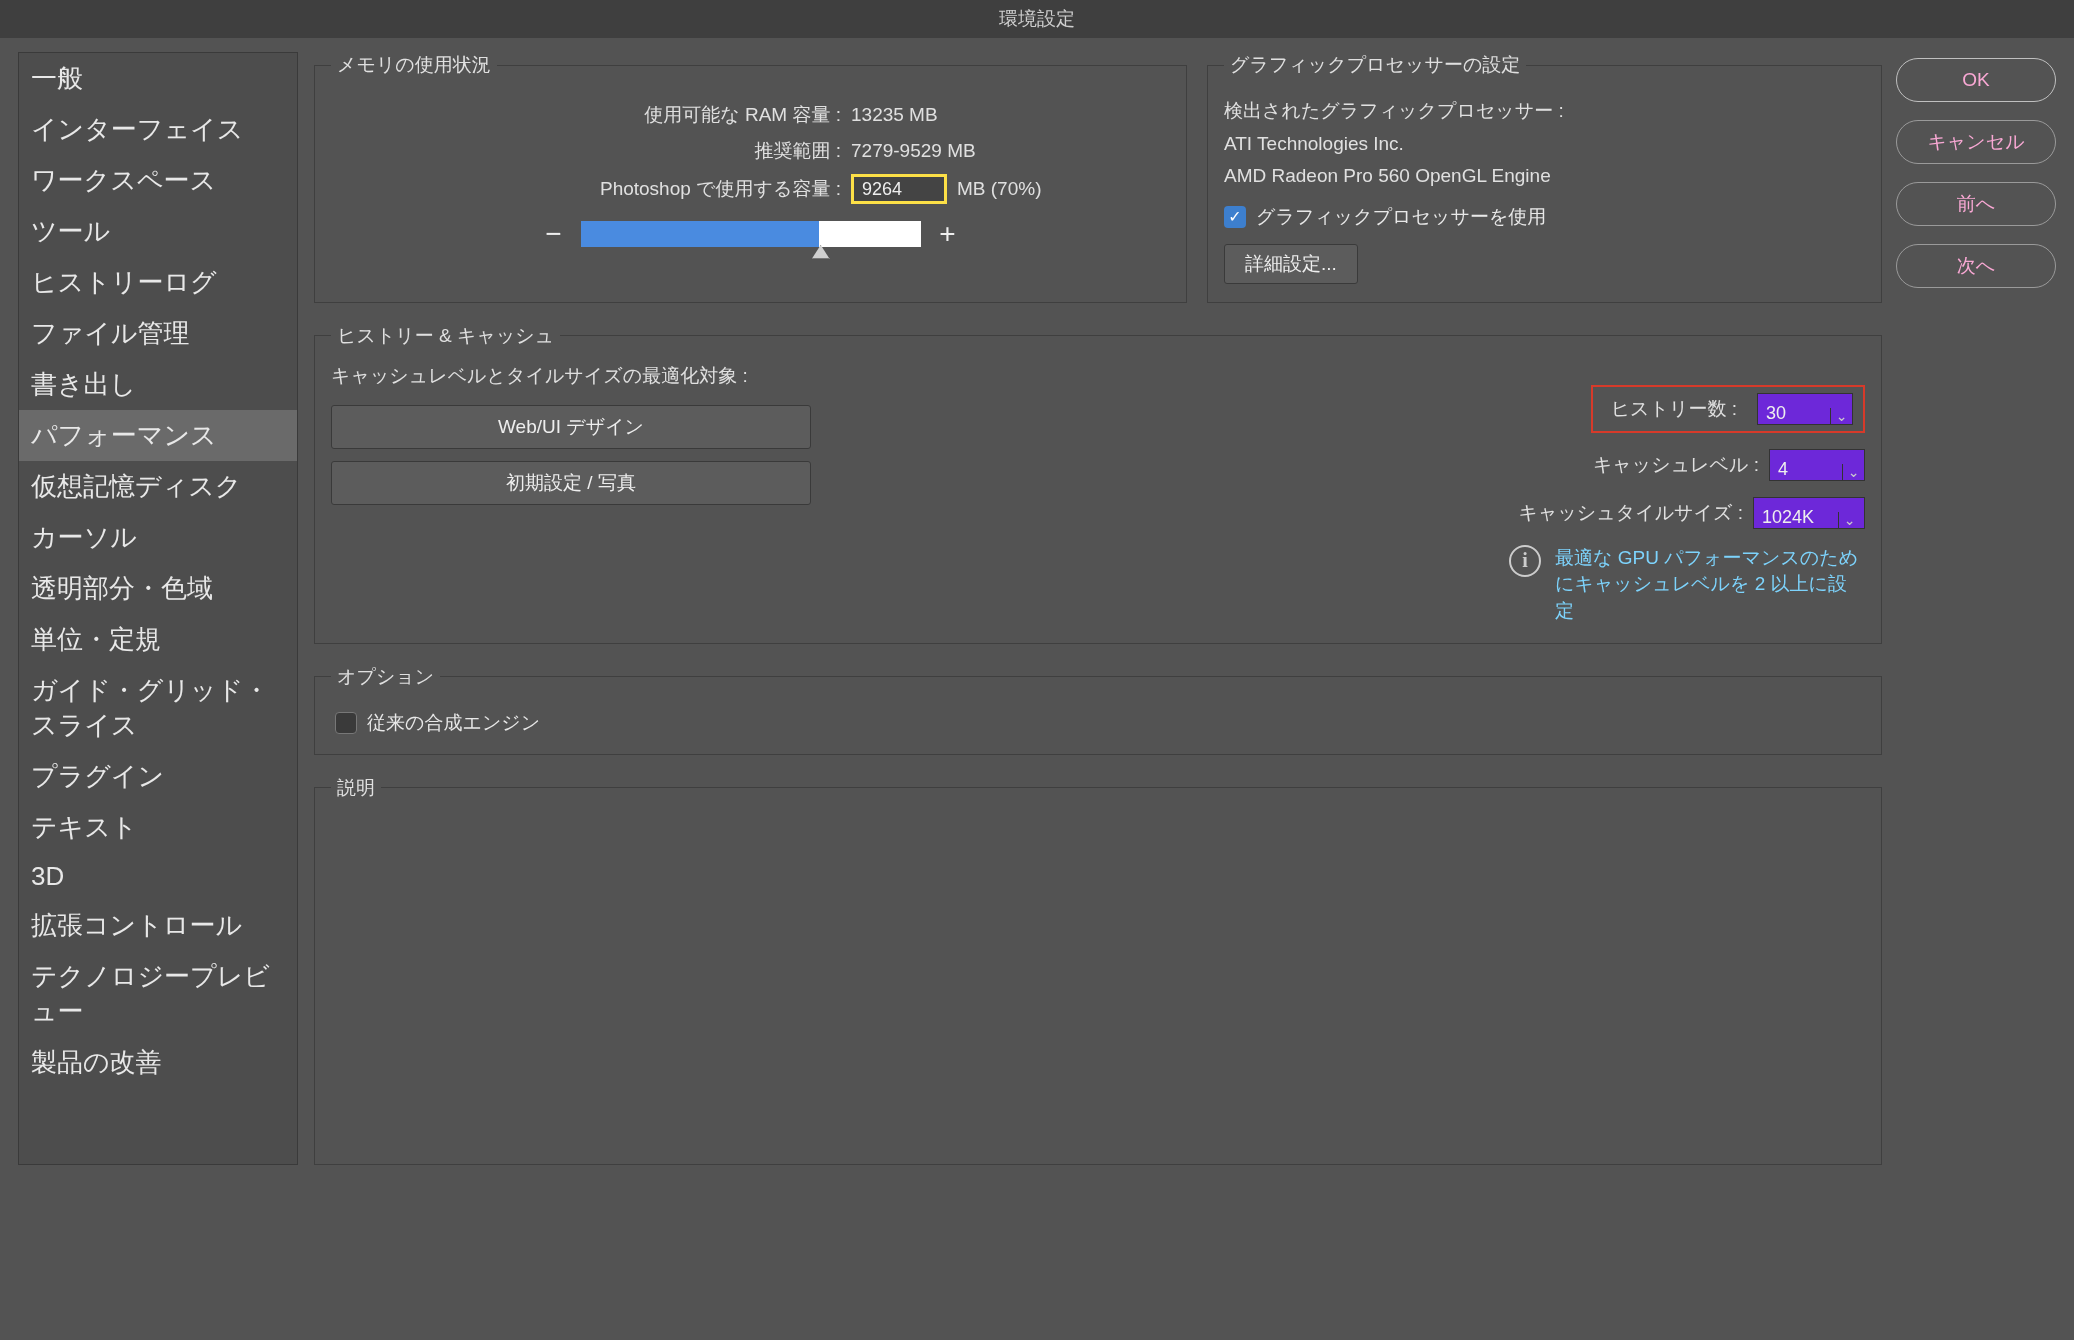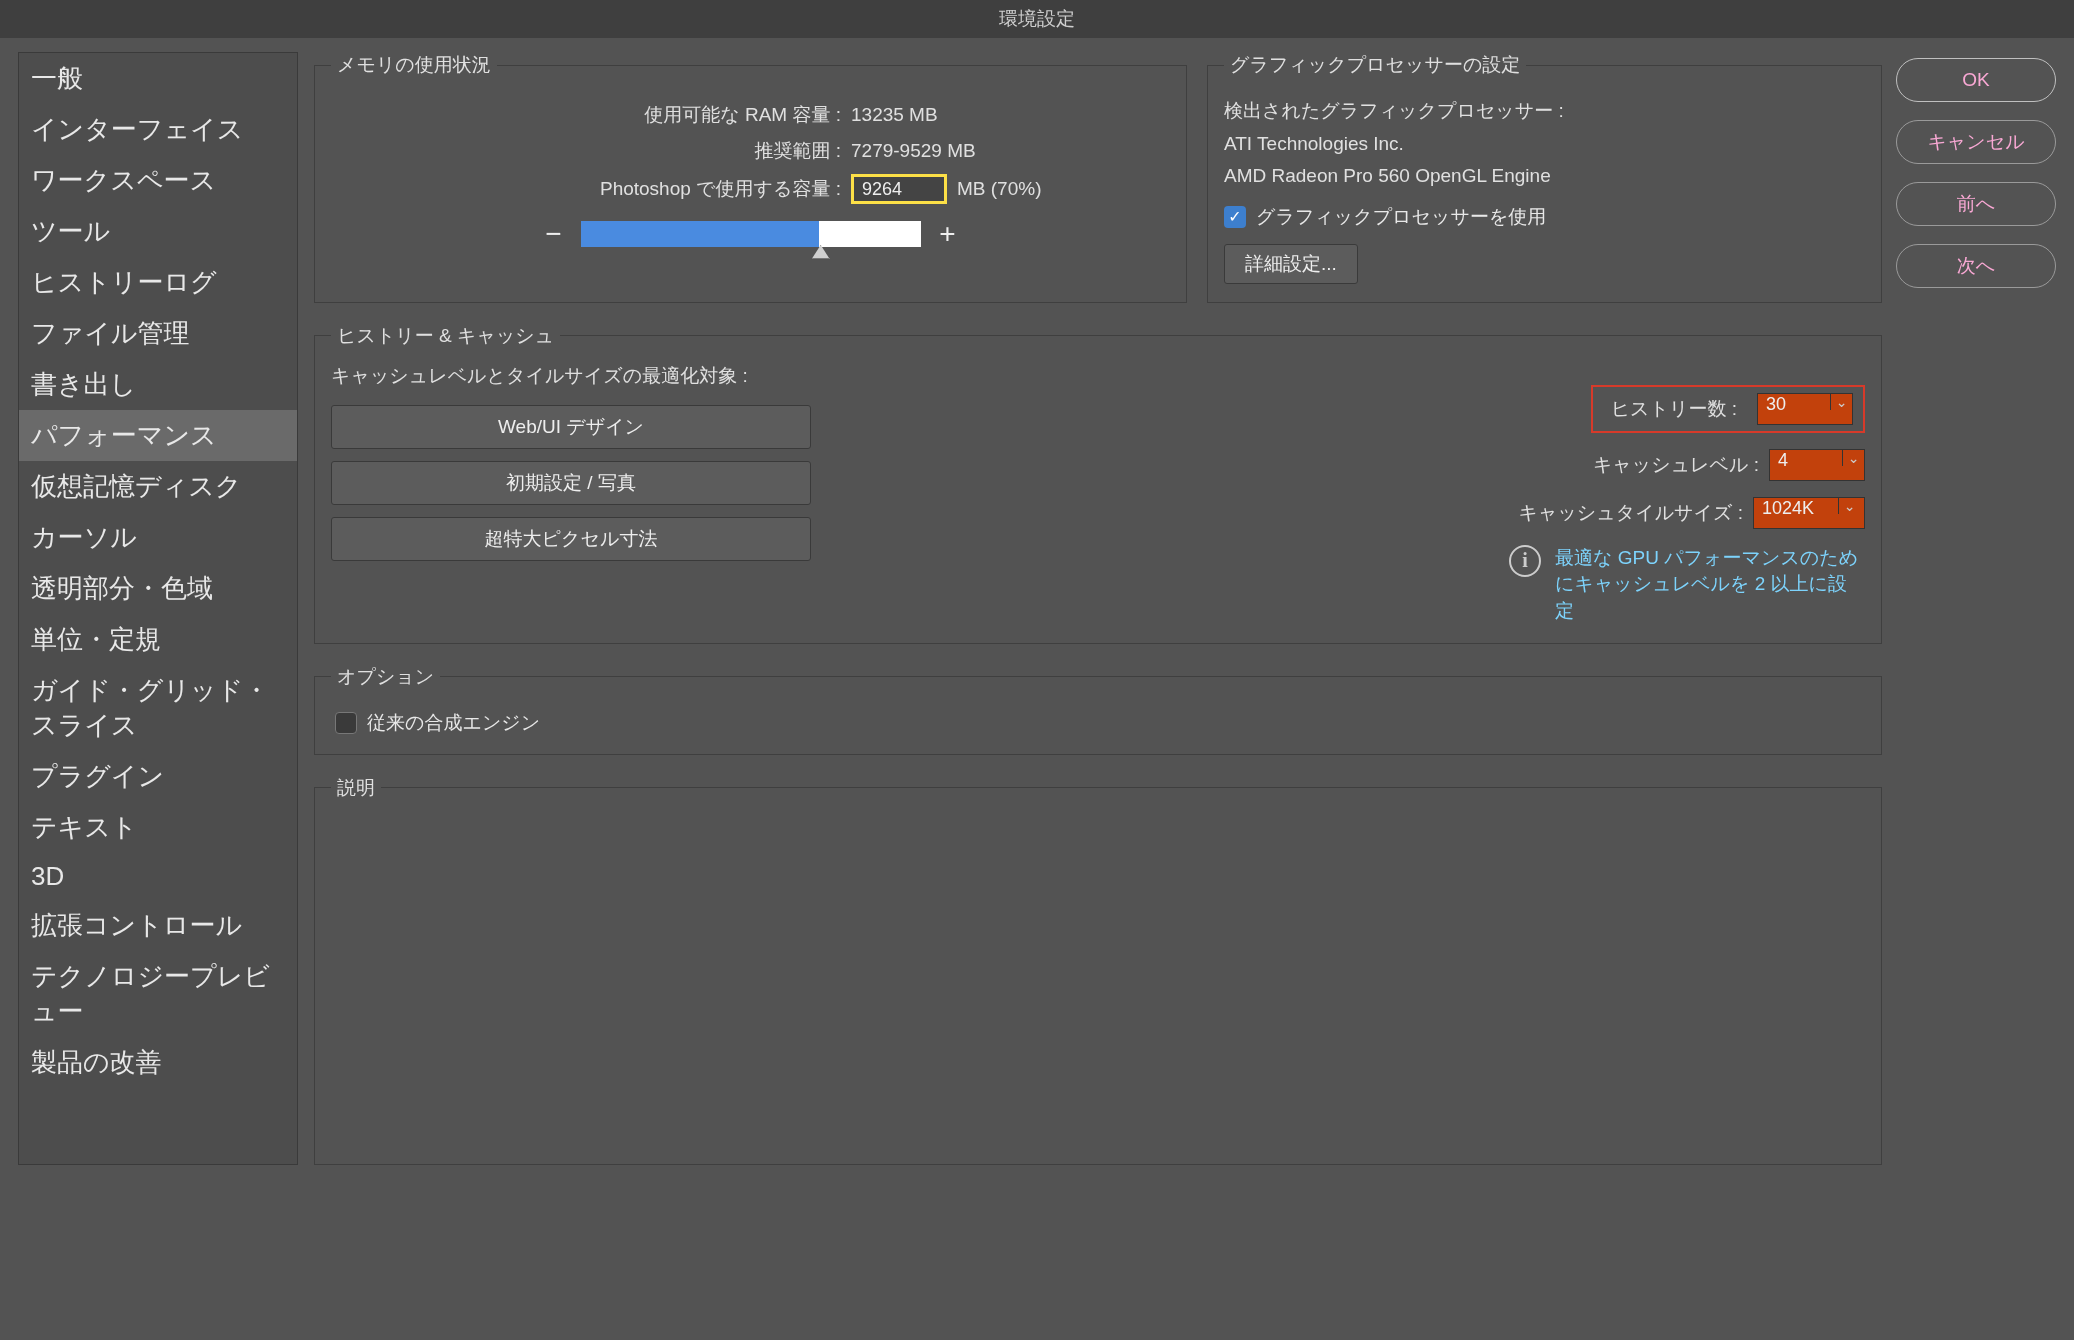--- a/index.html
+++ b/index.html
@@ -112,21 +112,21 @@
   .hc-text { color:#e0e0e0; margin-bottom:16px; }
   .wide-btn {
     display:block; width:480px; height:44px; margin:12px 0;
     background:#5c5c5c; border:1px solid #3a3a3a; color:#eee;
     font-size:19px; border-radius:3px; cursor:pointer;
   }
   .hc-right { flex:1; padding-top:22px; }
   .field-row { display:flex; align-items:center; justify-content:flex-end; gap:10px; margin-bottom:16px; }
   .field-row .flabel { color:#e0e0e0; }
   .combo {
-    display:inline-flex; align-items:flex-start; background:#c2410c;
+    display:inline-flex; align-items:flex-end; background:#6d28d9;
     border:1px solid #333; height:32px; 
   }
   .combo input { background:transparent; border:none; color:#eee; width:72px; padding:0 8px; font-size:18px; outline:none;}
   .combo .arrow { width:22px; text-align:center; color:#ccc; font-size:14px; border-left:1px solid #333;}
   .highlight-box { border:2px solid #d73a2a; padding:6px 10px 6px 18px; }
   .info-note { display:flex; gap:14px; align-items:flex-start; justify-content:flex-end; }
   .info-icon {
     width:32px; height:32px; border:2px solid #ccc; border-radius:50%;
     display:flex; align-items:center; justify-content:center; color:#ccc; font-weight:bold;
     font-family: Georgia, serif; font-size:20px; flex-shrink:0;
@@ -206,21 +206,20 @@
         </fieldset>
       </div>
 
       <fieldset>
         <legend>ヒストリー &amp; キャッシュ</legend>
         <div class="hc-row">
           <div class="hc-left">
             <div class="hc-text">キャッシュレベルとタイルサイズの最適化対象 :</div>
             <button class="wide-btn">Web/UI デザイン</button>
             <button class="wide-btn">初期設定 / 写真</button>
-            <button class="wide-btn">超特大ピクセル寸法</button>
           </div>
           <div class="hc-right">
             <div class="field-row">
               <span class="highlight-box" style="display:inline-flex;align-items:center;gap:20px;">
                 <span class="flabel">ヒストリー数 :</span>
                 <span class="combo">
                   <input value="30" style="">
                   <span class="arrow">⌄</span>
                 </span>
               </span>

